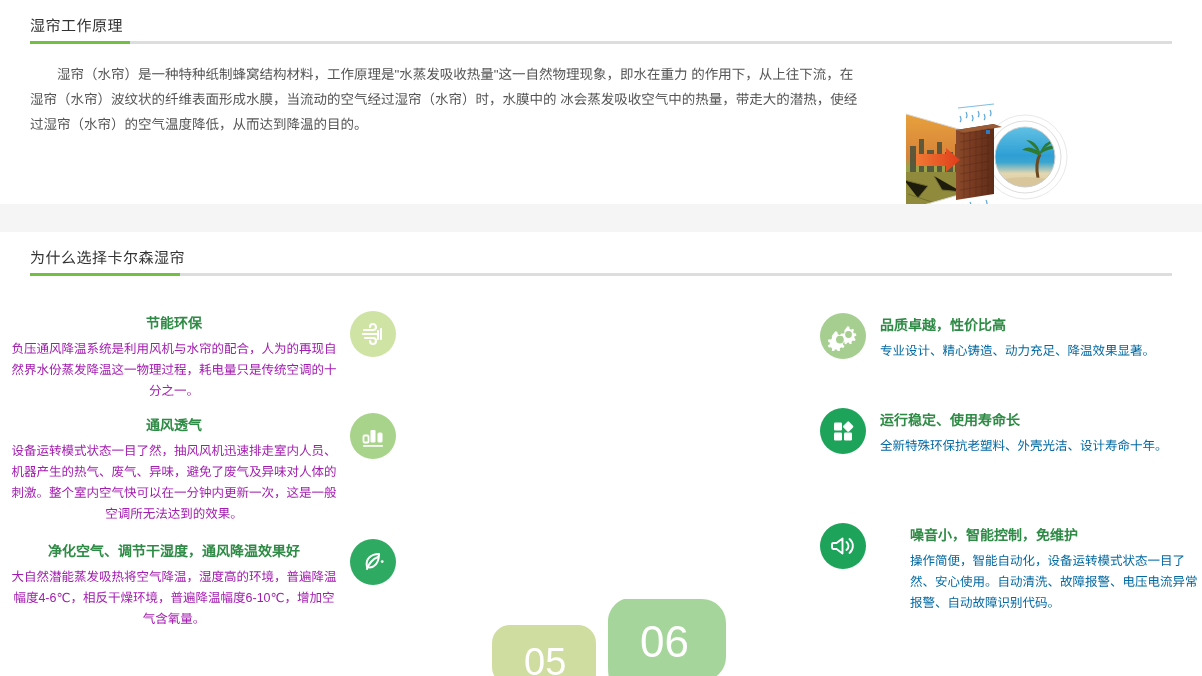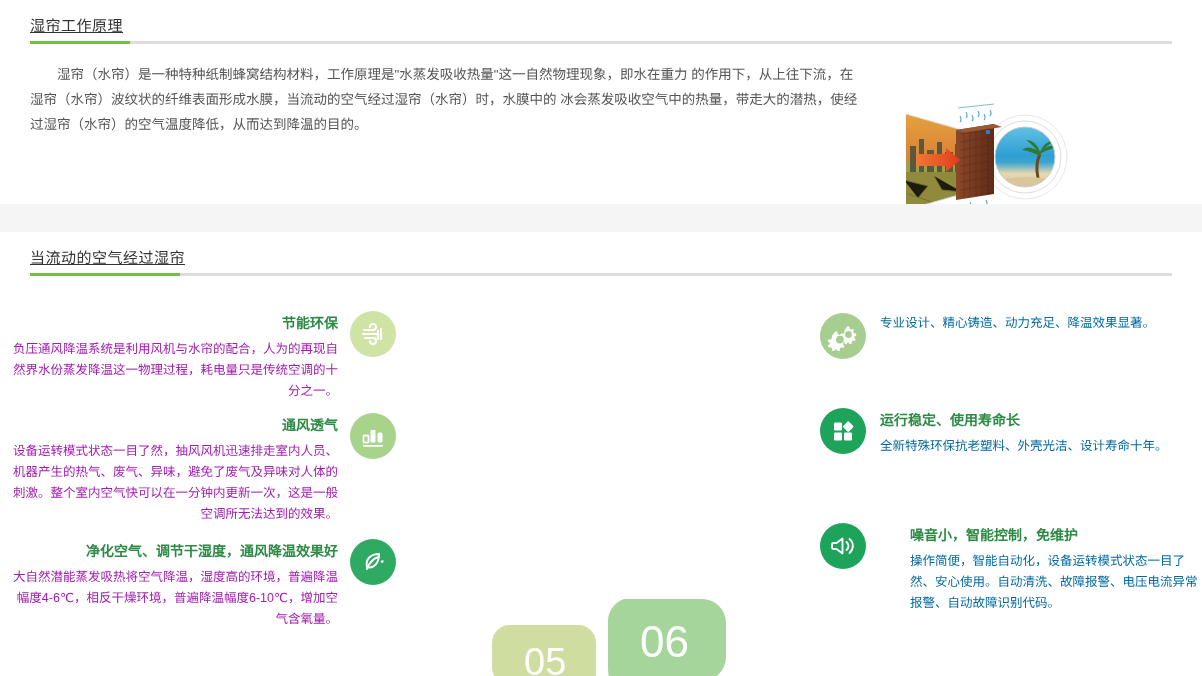--- a/index.html
+++ b/index.html
@@ -14,21 +14,20 @@
   .page { position: relative; width: 1202px; height: 676px; background:#fff; }
 
   
   .sec-head { position: relative; }
   .sec-head .title {
     font-size: 15px;
     color: #333333;
     padding: 0 0 6px 30px;
     letter-spacing: .5px;
     font-weight: 400;
-    text-decoration: underline;
   }
   .rule {
     position: relative;
     height: 3px;
     background: #dcdddf;
     margin-left: 30px;
     margin-right: 30px;
   }
   .rule .rule-fill {
     position: absolute; left: 0; top: 0; height: 3px;
@@ -69,21 +68,21 @@
   }
 
   .col { position: absolute; top: 0; width: 400px; }
   .col-left  { left: 10px;  }
   .col-right { left: 820px; }
 
   .feat { position: absolute; display: flex; }
 
   
   .feat-left { flex-direction: row; width: 400px; }
-  .feat-left .txt { width: 340px; text-align: right; padding-right: 12px; }
+  .feat-left .txt { width: 340px; text-align: center; padding-right: 12px; }
   .feat-left .ico { order: 2; }
 
   
   .feat-right { width: 380px; }
   .feat-right .txt { width: 320px; text-align: left; padding-left: 14px; }
 
   .ico {
     width: 46px; height: 46px; border-radius: 50%;
     flex: 0 0 46px;
     display: flex; align-items: center; justify-content: center;
@@ -211,21 +210,21 @@
           <path d="M18 60 L48 60 L48 54 L62 66 L48 78 L48 72 L18 72 Z" fill="url(#arrow)"></path>
         </svg>
       </div>
     </div>
   </div>
 
   <div class="band"></div>
 
   <div class="sec2">
     <div class="sec-head">
-      <div class="title">当流动的空气经过湿帘</div>
+      <div class="title">为什么选择卡尔森湿帘</div>
       <div class="rule">
         <div class="rule-fill"></div>
       </div>
     </div>
   </div>
 
   <div class="features">
 
     <div class="col col-left">
 
@@ -289,20 +288,21 @@
               <path d="M19.5 5.2 l1.9 .6 l.1 2 l1.5 .9 l1.7 -1 l1.4 1.4 l-1 1.7 l.8 1.5 l2 .2 l.5 1.9 l-1.8 .9 l-.3 1.7 l1.4 1.4 l-1 1.7 l-1.9 -.5 l-1.3 1.1 l.2 2 l-1.9 .6 l-1 -1.7 l-1.7 .1 l-1 1.7 l-1.8 -.8 l.4 -1.9 l-1.2 -1.2 l-2 .3 l-.7 -1.9 l1.7 -1 l-.1 -1.7 l-1.7 -1 l.7 -1.9 l1.9 .4 l1.2 -1.2 l-.2 -2 Z"></path>
             </g>
             <circle cx="20.5" cy="13.5" r="3.4" fill="#a6ce91"></circle>
             <g fill="#ffffff">
               <path d="M8.6 12.8 l2.1 .7 l.1 2.2 l1.7 1 l1.9 -1.1 l1.5 1.6 l-1.1 1.9 l.9 1.7 l2.2 .2 l.6 2.1 l-2 1 l-.3 1.9 l1.5 1.6 l-1.1 1.9 l-2.1 -.6 l-1.5 1.2 l.2 2.2 l-2.1 .7 l-1.1 -1.9 l-1.9 .1 l-1.1 1.9 l-2 -.9 l.4 -2.1 l-1.3 -1.3 l-2.2 .3 l-.8 -2.1 l1.9 -1.1 l-.1 -1.9 l-1.9 -1.1 l.8 -2.1 l2.1 .4 l1.3 -1.3 l-.2 -2.2 Z" transform="translate(-1.2,-2.6) scale(1.0)"></path>
             </g>
             <circle cx="11.9" cy="18.6" r="3.9" fill="#a6ce91"></circle>
           </svg>
         </div>
         <div class="txt">
+          <div class="f-title">品质卓越，性价比高</div>
           <div class="f-desc">专业设计、精心铸造、动力充足、降温效果显著。</div>
         </div>
       </div>
 
       <div class="feat feat-right" style="top:113px;">
         <div class="ico" style="background:#1da35a;">
           <svg width="28" height="28" viewBox="0 0 28 28">
             <rect x="5" y="5.5" width="8" height="8" rx="1.2" fill="#ffffff"></rect>
             <rect x="5" y="15.5" width="8" height="8" rx="1.2" fill="#ffffff"></rect>
             <rect x="15" y="15.5" width="8" height="8" rx="1.2" fill="#ffffff"></rect>

